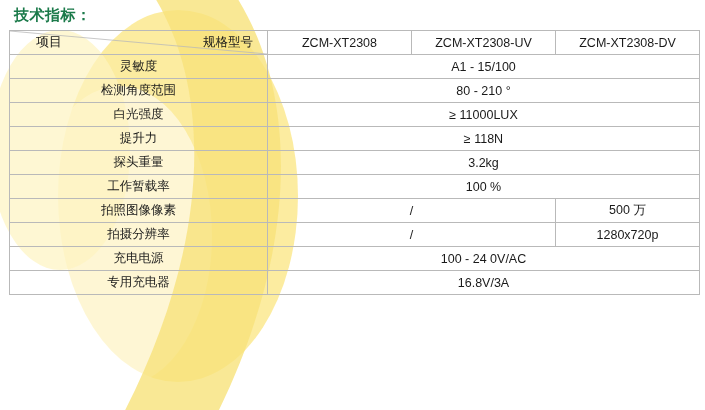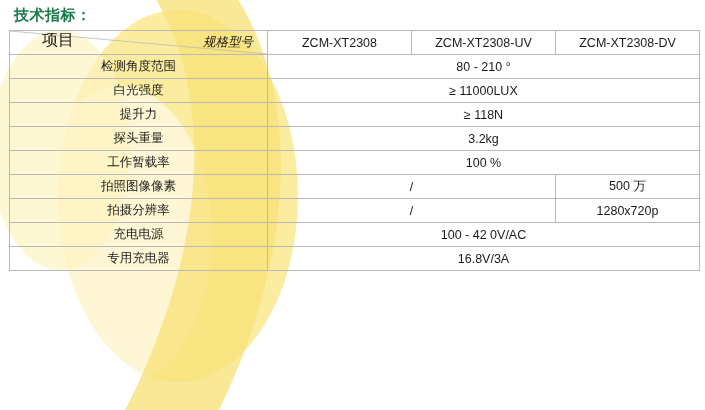--- a/index.html
+++ b/index.html
@@ -72,27 +72,26 @@
   td.header-diag .diag-line {
     position: absolute;
     left: 0; top: 0;
     width: 100%; height: 100%;
   }
   td.header-diag .hdr-top {
     position: absolute;
     right: 14px;
     top: 3px;
     font-size: 12.5px;
-    font-style: italic;
   }
   td.header-diag .hdr-bottom {
     position: absolute;
-    left: 32px;
+    left: 26px;
     bottom: 3px;
-    font-size: 16px;
+    font-size: 13px;
   }
   td.colhead {
     height: 40px;
     font-size: 12.5px;
   }
   sup { font-size: 9px; vertical-align: super; }
 </style>
 </head>
 <body>
 
@@ -127,20 +126,24 @@
           <svg class="diag-line" viewBox="0 0 258 40" preserveAspectRatio="none">
             <line x1="0" y1="0" x2="258" y2="40" stroke="#b9b9b9" stroke-width="1"></line>
           </svg>
           <span class="hdr-top">规格型号</span>
           <span class="hdr-bottom">项目</span>
         </td>
         <td class="colhead">ZCM-XT2308</td>
         <td class="colhead">ZCM-XT2308-UV</td>
         <td class="colhead">ZCM-XT2308-DV</td>
       </tr>
+    <tr>
+          <td class="rowlabel">灵敏度</td>
+          <td colspan="3">A1 - 15/100</td>
+        </tr>
         <tr>
           <td class="rowlabel">检测角度范围</td>
           <td colspan="3">80 - 210 °</td>
         </tr>
         <tr>
           <td class="rowlabel">白光强度</td>
           <td colspan="3">≥ 11000LUX</td>
         </tr>
         <tr>
           <td class="rowlabel">提升力</td>
@@ -159,21 +162,21 @@
           <td colspan="2">/</td>
           <td>500 万</td>
         </tr>
         <tr>
           <td class="rowlabel">拍摄分辨率</td>
           <td colspan="2">/</td>
           <td>1280x720p</td>
         </tr>
         <tr>
           <td class="rowlabel">充电电源</td>
-          <td colspan="3">100 - 42 0V/AC</td>
+          <td colspan="3">100 - 24 0V/AC</td>
         </tr>
         <tr>
           <td class="rowlabel">专用充电器</td>
           <td colspan="3">16.8V/3A</td>
         </tr>
       </tbody>
   </table>
 
 </div>
 

